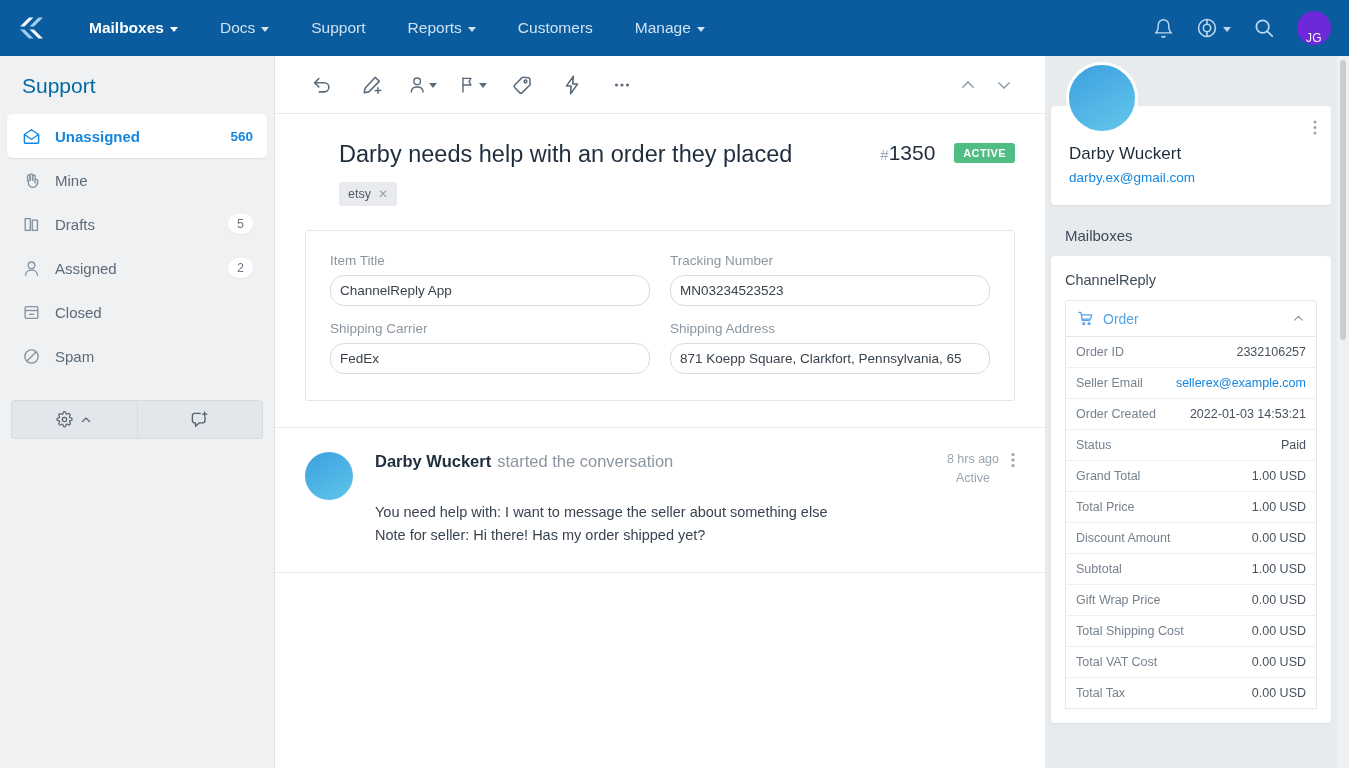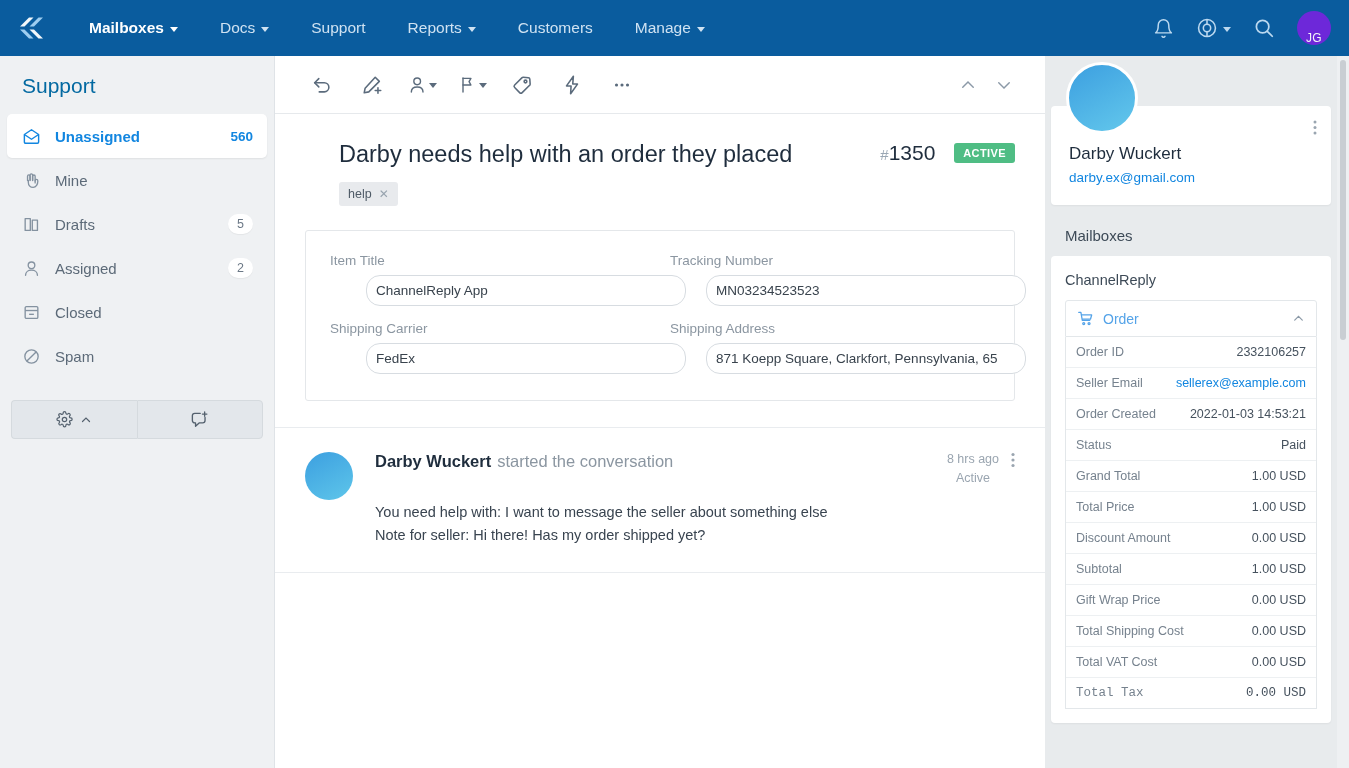--- a/index.html
+++ b/index.html
@@ -116,21 +116,21 @@
   
   .order-card {
     margin: 24px 30px 0 30px; border: 1px solid #e4e7ea; border-radius: 3px;
     padding: 22px 24px 26px 24px; display: grid;
     grid-template-columns: 1fr 1fr; gap: 15px 20px;
   }
   .of-label { font-size: 13.5px; color: #8b96a1; margin-bottom: 7px; }
   .of-input {
     width: 100%; height: 31px; border: 1px solid #d7dce1; border-radius: 14px;
     padding: 0 9px; font-size: 13.5px; color: #39434d;
-    font-family: "Liberation Sans", sans-serif; background:#fff;margin-left:36px;
+    font-family: "Liberation Sans", sans-serif; background:#fff;
   }
 
   
   .msg-sep { margin-top: 26px; border-top: 1px solid #e9ecef; }
   .message { display: flex; padding: 24px 30px 26px 30px; gap: 22px; border-bottom: 1px solid #e9ecef;}
   .msg-avatar {
     width: 48px; height: 48px; border-radius: 50%; flex-shrink: 0;
     background: linear-gradient(150deg, #3c9fe0 0%, #5ec6ea 100%);
   }
   .msg-body { flex: 1; min-width: 0; }
@@ -171,21 +171,21 @@
   .acc-head {
     display: flex; align-items: center; gap: 9px; border: 1px solid #e3e7ea;
     border-radius: 3px 3px 0 0; padding: 9px 11px; cursor: pointer;
   }
   .acc-title { color: #54a3e8; font-size: 14px; flex: 1; }
   .prop-table { border: 1px solid #e3e7ea; border-top: none; }
   .prop-row {
     display: flex; align-items: center; padding: 8px 10px;
     border-bottom: 1px solid #edf0f2; font-size: 12.5px;
   }
-  .prop-row:last-child { border-bottom: none; font-family: Liberation Mono, monospace; }
+  .prop-row:last-child { border-bottom: none; }
   .prop-k { color: #76828e; flex: 1; }
   .prop-v { color: #46525e; text-align: right; }
   .prop-v.link { color: #1286e0; cursor: pointer; }
 
   .r-scrollbar {
     position: absolute; right: 3px; top: 4px; width: 6px; height: 280px;
     background: #c9ced3; border-radius: 3px; cursor: pointer;
   }
   .scroll-track { position:absolute; right:0; top:0; width:12px; height:712px; background:#eef0f2; }
 </style>
@@ -409,21 +409,21 @@
     <div class="conv-head">
       <div class="conv-title-row">
         <div class="conv-title">Darby needs help with an order they placed</div>
         <div class="conv-num">
           <span class="hash">#</span><span>1350</span>
           <span class="badge-active">ACTIVE</span>
         </div>
       </div>
       <div class="tag-row">
         <span class="tag-chip">
-          <span>help</span>
+          <span>etsy</span>
           <span class="tag-x">✕</span>
         </span>
       </div>
     </div>
 
     <div class="order-card">
       <div>
         <div class="of-label">Item Title</div>
         <input class="of-input" value="ChannelReply App" style="">
       </div>

